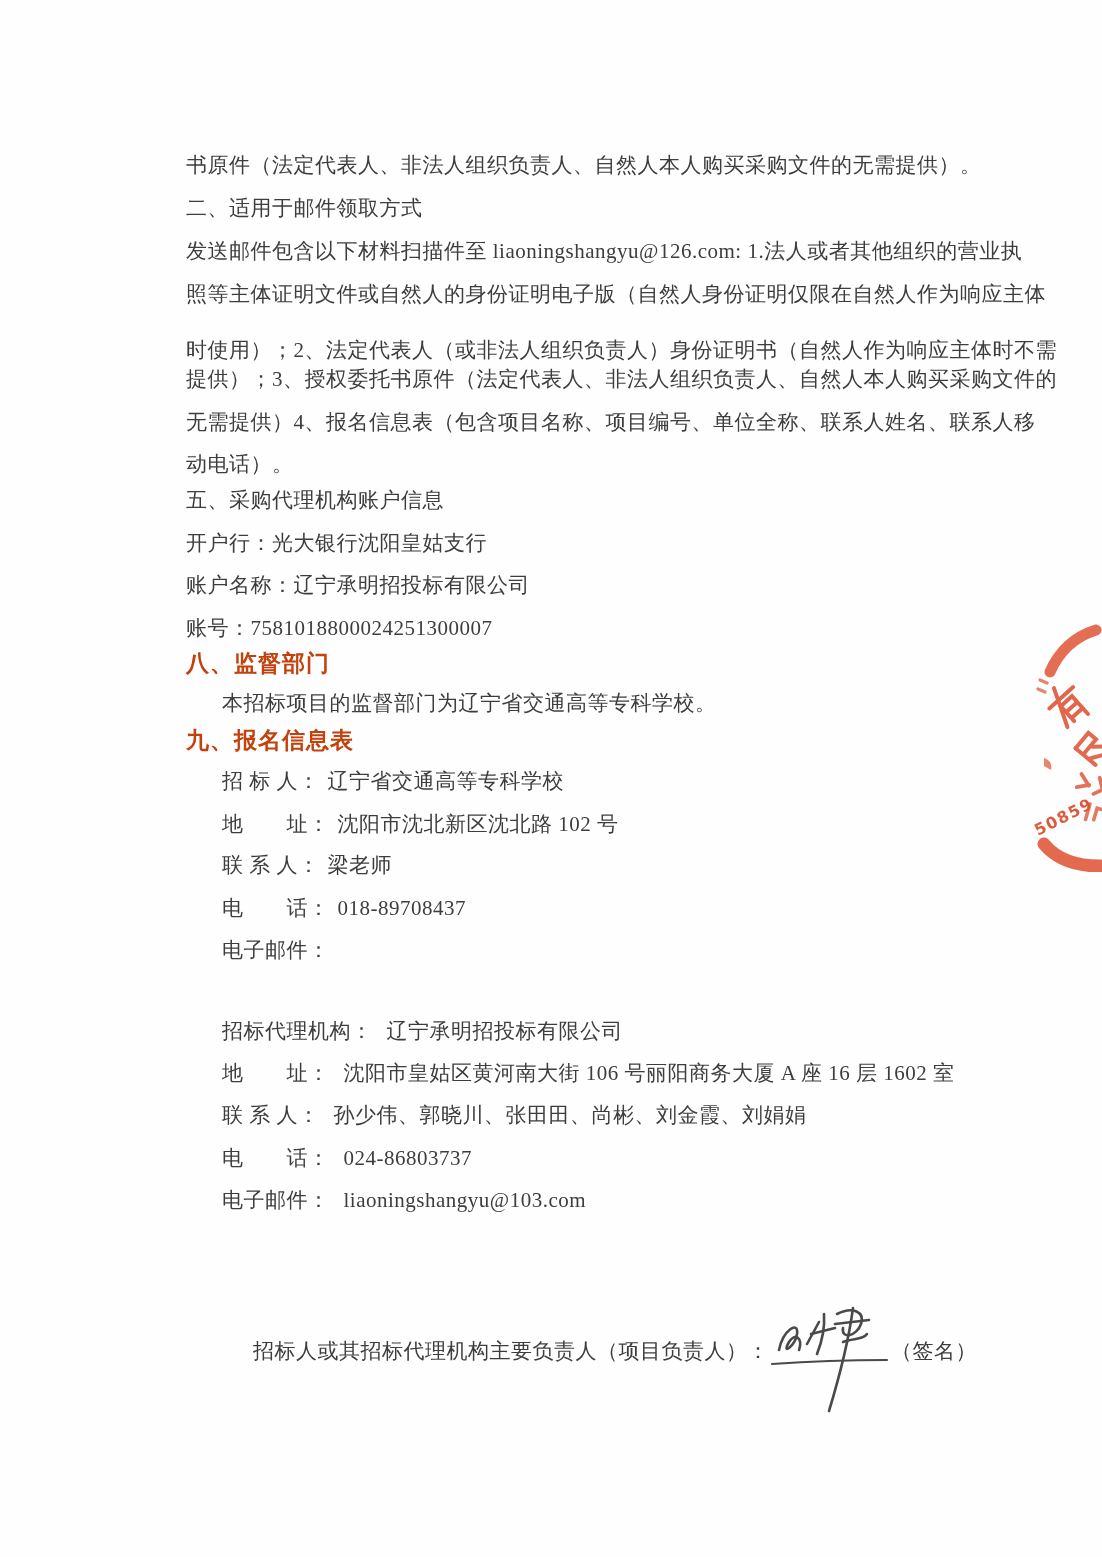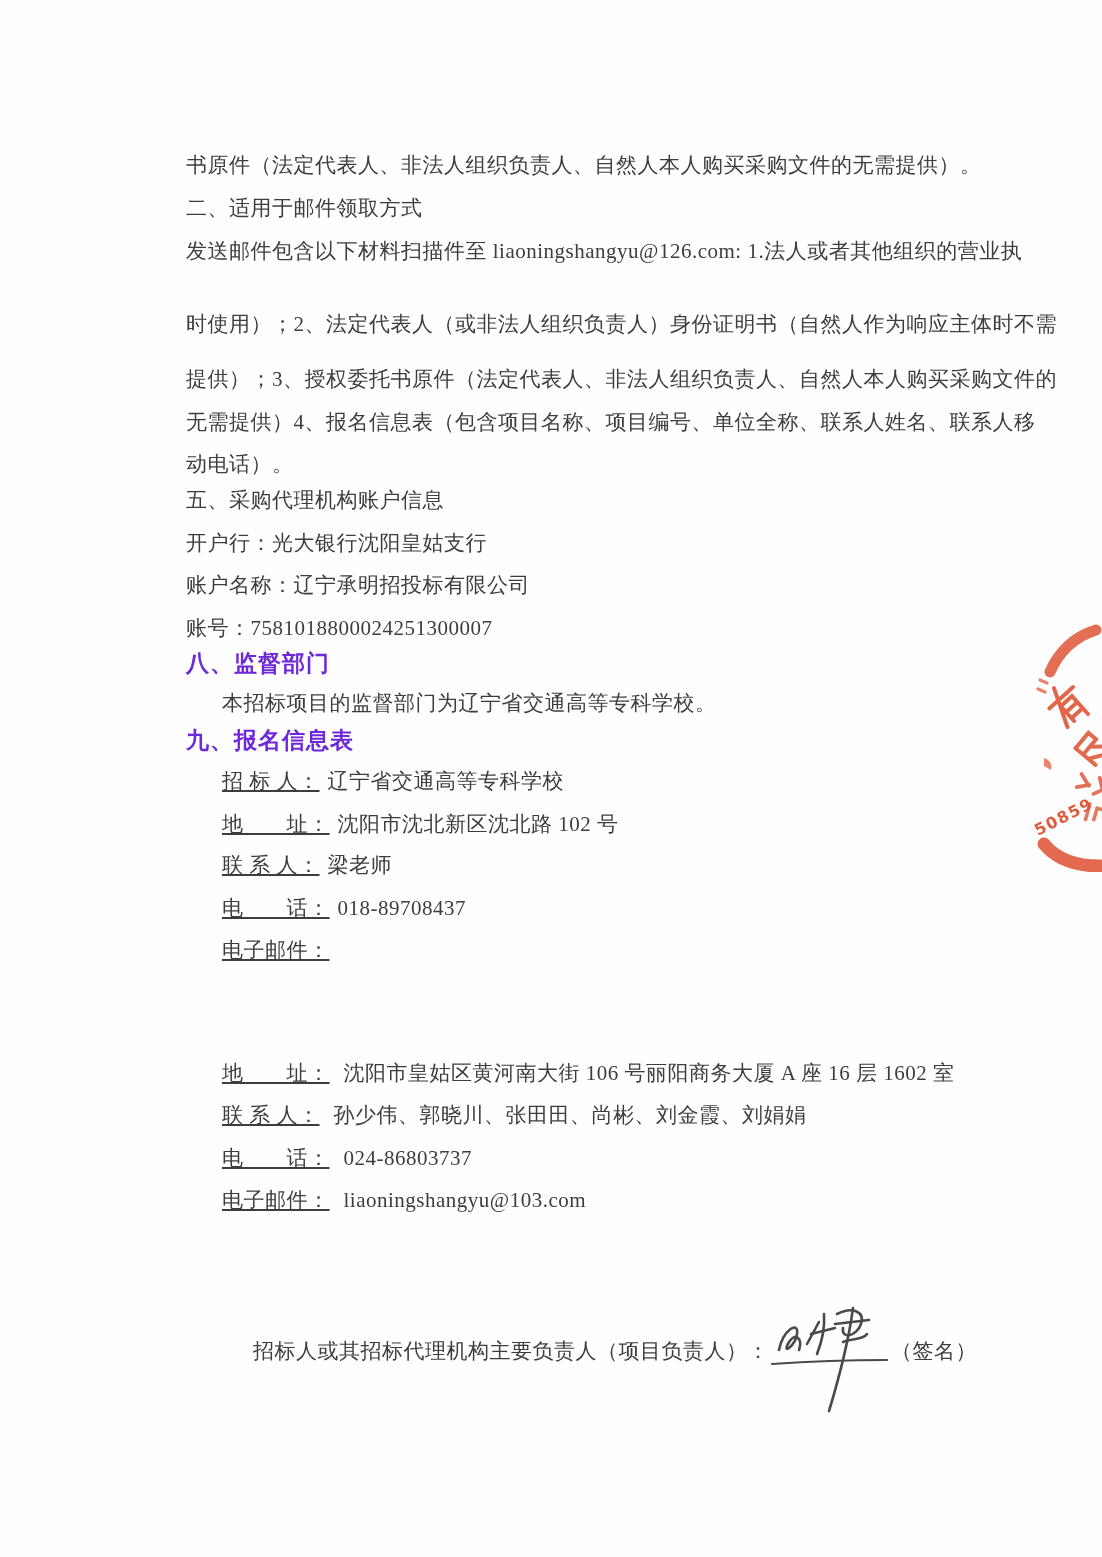--- a/index.html
+++ b/index.html
@@ -20,32 +20,32 @@
     letter-spacing:.5px;
     white-space:nowrap;
   }
   .heading{
     position:absolute;
     left:186px;
     font-family:"Liberation Sans",sans-serif;
     font-weight:bold;
     font-size:23px;
     line-height:30px;
-    color:#6d28d9;
+    color:#c2410c;
     letter-spacing:1px;
     white-space:nowrap;
   }
   .row{
     position:absolute;
     left:222px;
     font-size:21px;
     line-height:28px;
     white-space:nowrap;
   }
-  .row .lbl{letter-spacing:.5px;text-decoration:underline;}
+  .row .lbl{letter-spacing:.5px;}
   .row .val{margin-left:8px;letter-spacing:.5px;}
   .row.agency .val{margin-left:14px;}
   .sig-row{
     position:absolute;
     left:217px;top:1336px;
     font-size:21px;line-height:30px;
     letter-spacing:.5px;
     white-space:nowrap;
     margin-left:36px;
   }
@@ -68,21 +68,22 @@
   .stamp svg{width:78px;height:252px;display:block;}
 </style>
 </head>
 <body>
 
 <div class="page">
 
   <div class="line" style="top:151px">书原件（法定代表人、非法人组织负责人、自然人本人购买采购文件的无需提供）。</div>
   <div class="line" style="top:194px">二、适用于邮件领取方式</div>
   <div class="line" style="top:237px">发送邮件包含以下材料扫描件至 liaoningshangyu@126.com: 1.法人或者其他组织的营业执</div>
-  <div class="line" style="top:310px">时使用）；2、法定代表人（或非法人组织负责人）身份证明书（自然人作为响应主体时不需</div>
+  <div class="line" style="top:280px">照等主体证明文件或自然人的身份证明电子版（自然人身份证明仅限在自然人作为响应主体</div>
+  <div class="line" style="top:336px">时使用）；2、法定代表人（或非法人组织负责人）身份证明书（自然人作为响应主体时不需</div>
   <div class="line" style="top:365px">提供）；3、授权委托书原件（法定代表人、非法人组织负责人、自然人本人购买采购文件的</div>
   <div class="line" style="top:408px">无需提供）4、报名信息表（包含项目名称、项目编号、单位全称、联系人姓名、联系人移</div>
   <div class="line" style="top:450px">动电话）。</div>
   <div class="line" style="top:529px">开户行：光大银行沈阳皇姑支行</div>
   <div class="line" style="top:486px">五、采购代理机构账户信息</div>
   <div class="line" style="top:571px">账户名称：辽宁承明招投标有限公司</div>
   <div class="line" style="top:614px">账号：7581018800024251300007</div>
 
   <div class="heading" style="top:648px">八、监督部门</div>
   <div class="line" style="top:689px;left:222px">本招标项目的监督部门为辽宁省交通高等专科学校。</div>
@@ -98,20 +99,23 @@
   <div class="row" style="top:851px">
     <span class="lbl">联 系 人：</span><span class="val">梁老师</span>
   </div>
   <div class="row" style="top:894px">
     <span class="lbl">电　　话：</span><span class="val">018-89708437</span>
   </div>
   <div class="row" style="top:936px">
     <span class="lbl">电子邮件：</span><span class="val"></span>
   </div>
 
+  <div class="row agency" style="top:1017px">
+    <span class="lbl">招标代理机构：</span><span class="val">辽宁承明招投标有限公司</span>
+  </div>
   <div class="row agency" style="top:1059px">
     <span class="lbl">地　　址：</span><span class="val">沈阳市皇姑区黄河南大街 106 号丽阳商务大厦 A 座 16 层 1602 室</span>
   </div>
   <div class="row agency" style="top:1101px">
     <span class="lbl">联 系 人：</span><span class="val">孙少伟、郭晓川、张田田、尚彬、刘金霞、刘娟娟</span>
   </div>
   <div class="row agency" style="top:1144px">
     <span class="lbl">电　　话：</span><span class="val">024-86803737</span>
   </div>
   <div class="row agency" style="top:1186px">

